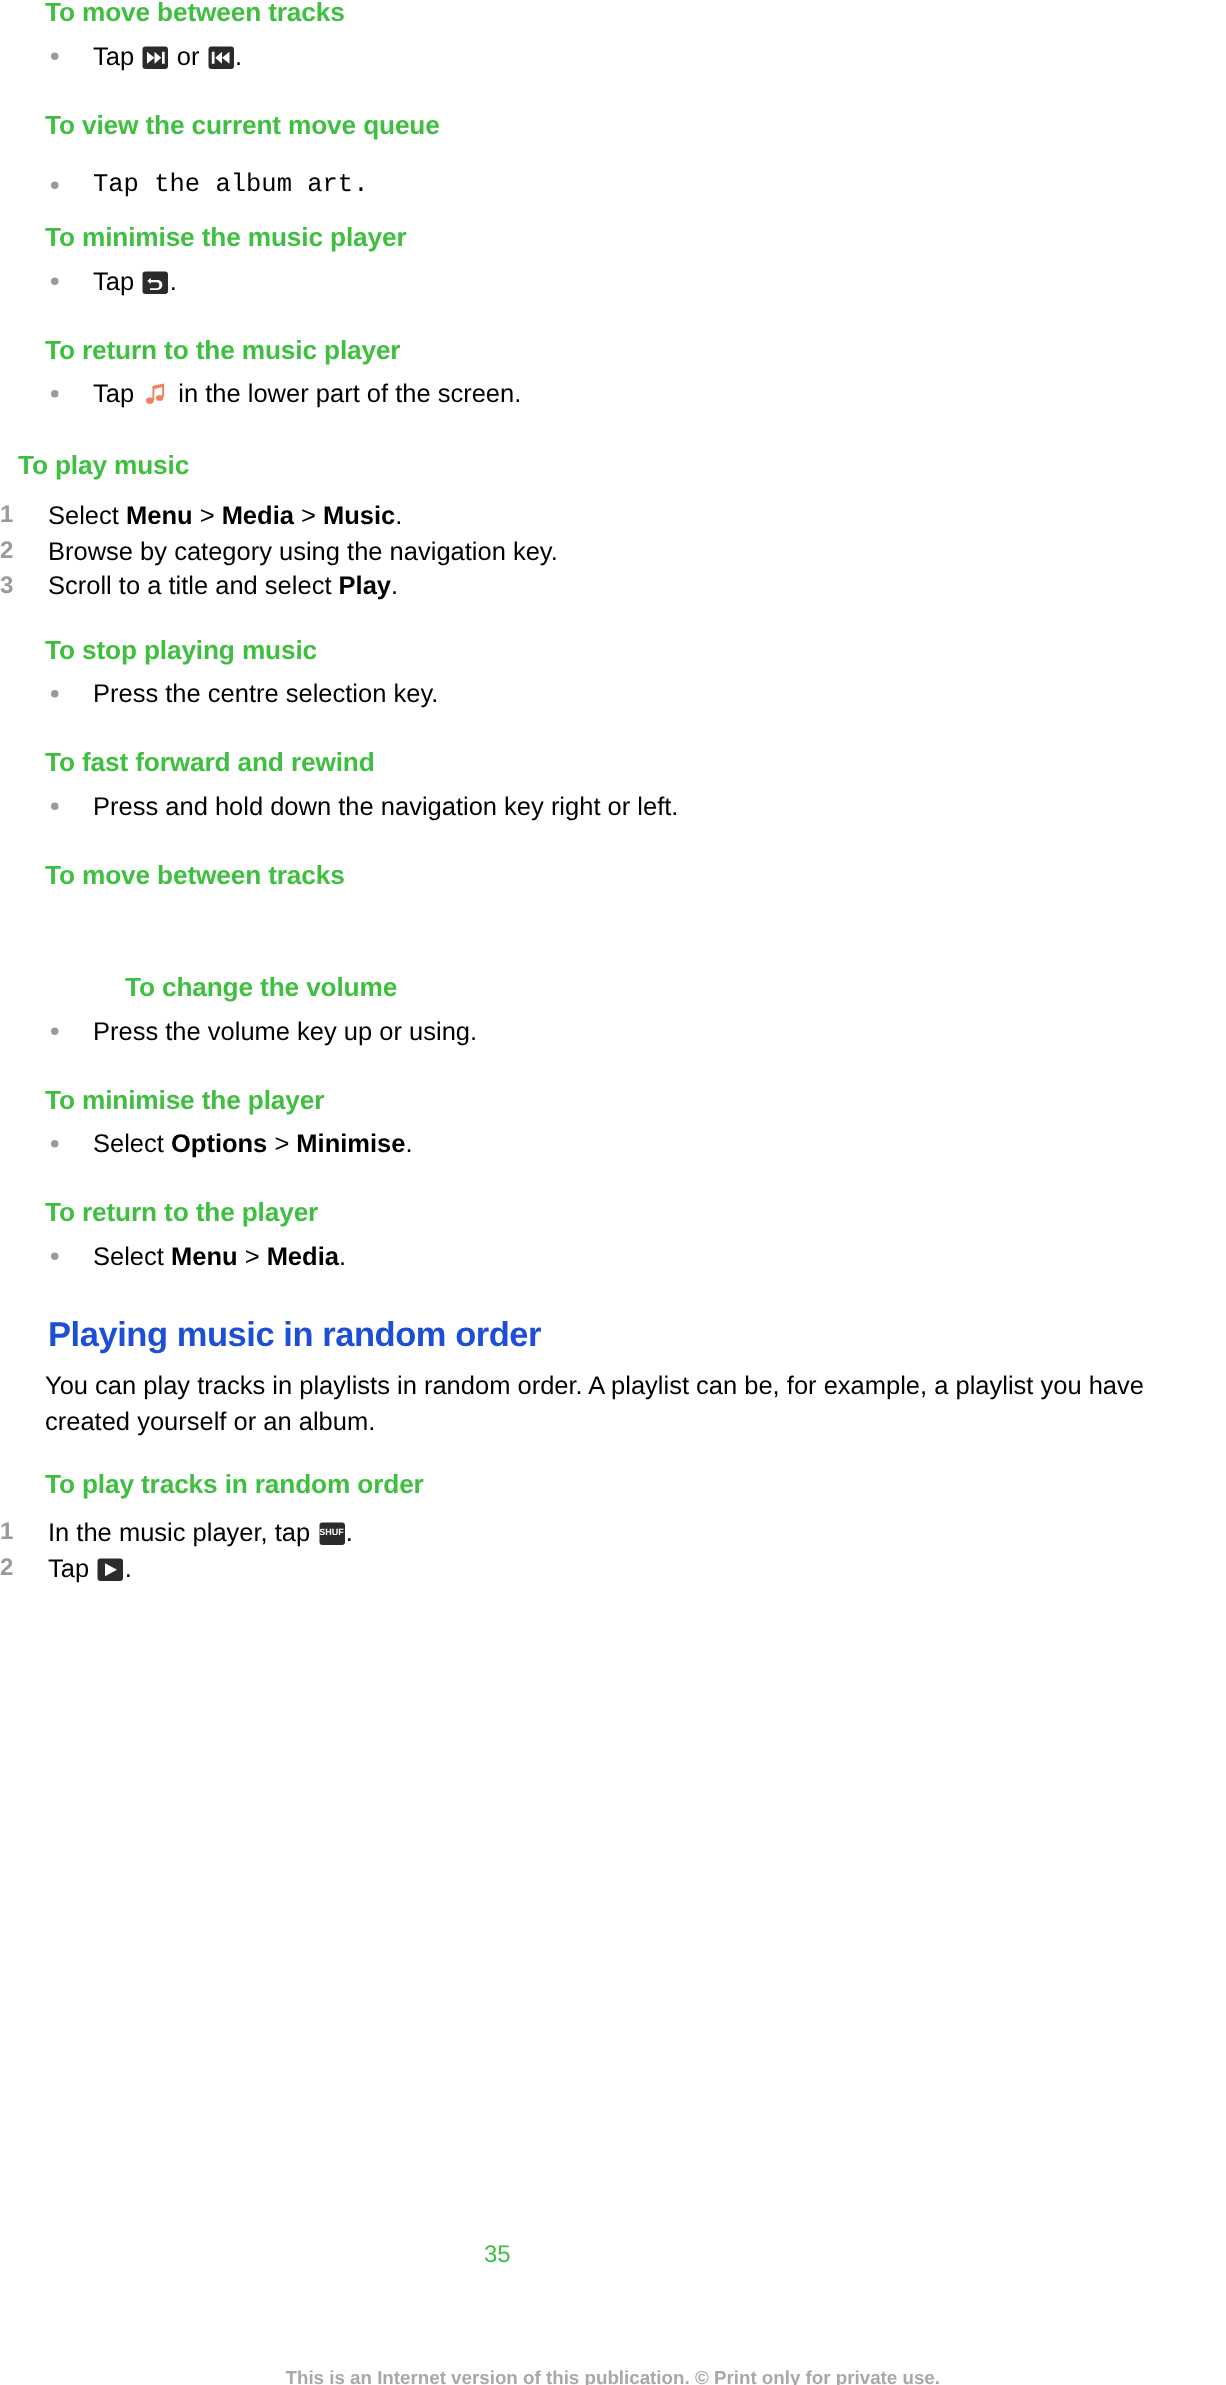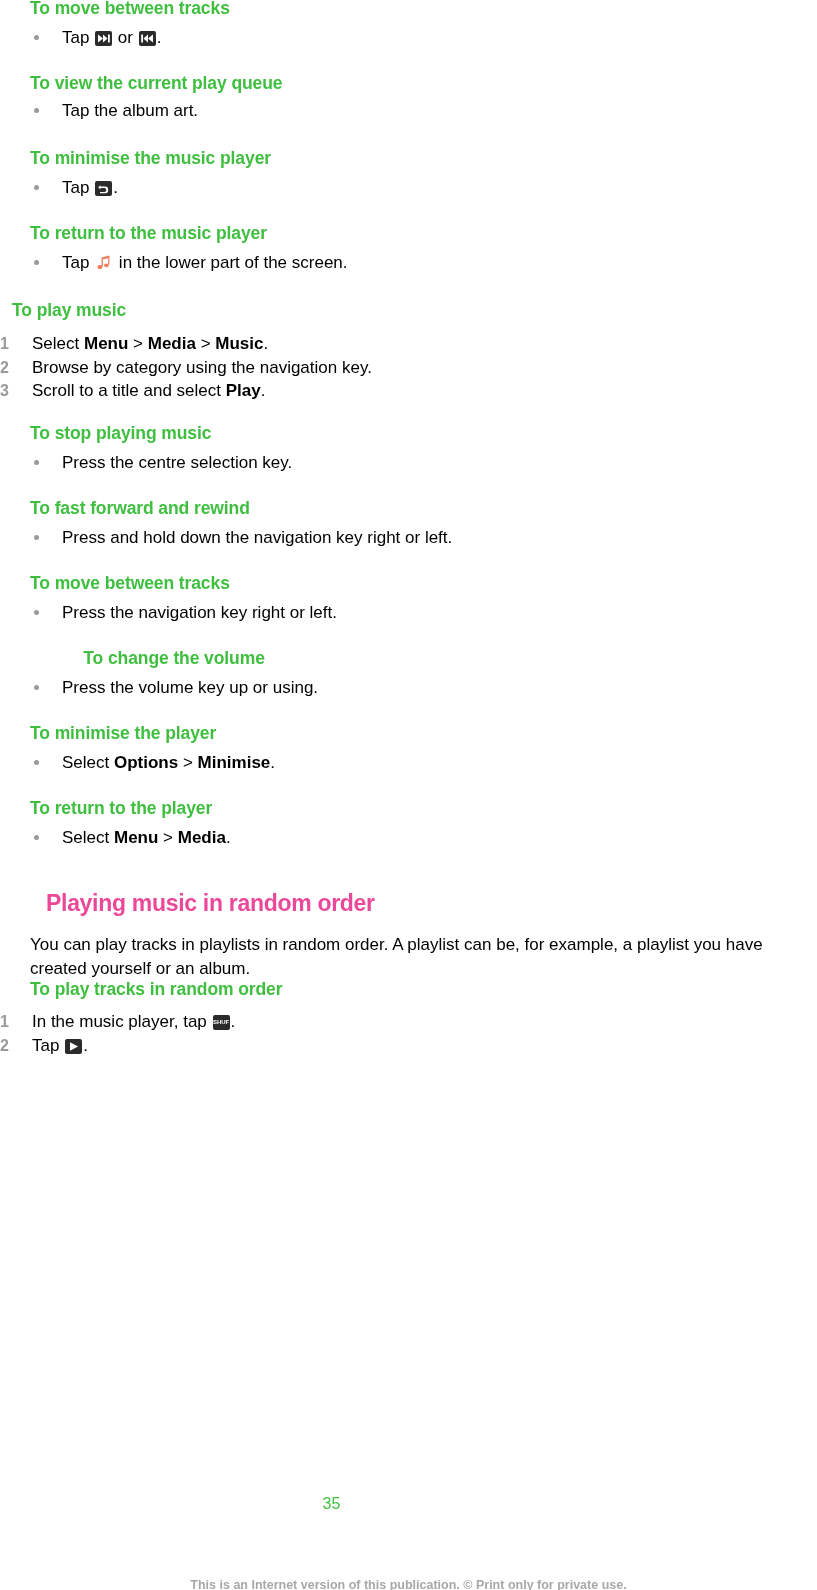--- a/index.html
+++ b/index.html
@@ -26,25 +26,25 @@
   .h-task {
     color: #3fbf3f;
     font-size: 17.5px;
     font-weight: bold;
     line-height: 21px;
     margin: 0;
     padding: 0;
     letter-spacing: -0.1px;
   }
   .h-section {
-    color: #ec4899;
+    color: #1d4ed8;
     font-size: 23px;
     font-weight: bold;
     line-height: 27px;
-    margin: 16px;
+    margin: 2px;
     letter-spacing: -0.3px;
   }
   .para {
     font-size: 17px;
     line-height: 24px;
     margin: 0;
   }
   b, .bold { font-weight: bold; }
   .gt { font-weight: normal; }
 
@@ -152,22 +152,22 @@
             <rect x="13" y="3.5" width="1.8" height="8" fill="#fff"></rect>
           </svg></span><span> or </span><span class="ico"><svg width="17" height="15" viewBox="0 0 17 15">
             <rect x="2.2" y="3.5" width="1.8" height="8" fill="#fff"></rect>
             <polygon points="9,3.5 4.5,7.5 9,11.5" fill="#fff"></polygon>
             <polygon points="14,3.5 9,7.5 14,11.5" fill="#fff"></polygon>
           </svg></span><span>.</span>
     </div>
   </div>
 
   <div class="blk" style="top:73px;">
-    <div class="h-task">To view the current play queue</div>
-    <div class="row" style="margin-top:5px;">
+    <div class="h-task">To view the current move queue</div>
+    <div class="row" style="margin-top:18px;font-family:Liberation Mono, monospace;">
       <span class="marker-bullet"></span>
       <span>Tap the album art.</span>
     </div>
   </div>
 
   <div class="blk" style="top:148px;">
     <div class="h-task">To minimise the music player</div>
     <div class="row" style="margin-top:7px;">
       <span class="marker-bullet"></span>
       <span>Tap </span><span class="ico"><svg width="17" height="15" viewBox="0 0 17 15">
@@ -219,24 +219,20 @@
   <div class="blk" style="top:498px;">
     <div class="h-task">To fast forward and rewind</div>
     <div class="row" style="margin-top:7px;">
       <span class="marker-bullet"></span>
       <span>Press and hold down the navigation key right or left.</span>
     </div>
   </div>
 
   <div class="blk" style="top:573px;">
     <div class="h-task">To move between tracks</div>
-    <div class="row" style="margin-top:7px;">
-      <span class="marker-bullet"></span>
-      <span>Press the navigation key right or left.</span>
-    </div>
   </div>
 
   <div class="blk" style="top:648px;text-align:center;">
     <div class="h-task">To change the volume</div>
     <div class="row" style="margin-top:7px;">
       <span class="marker-bullet"></span>
       <span>Press the volume key up or using.</span>
     </div>
   </div>
 

